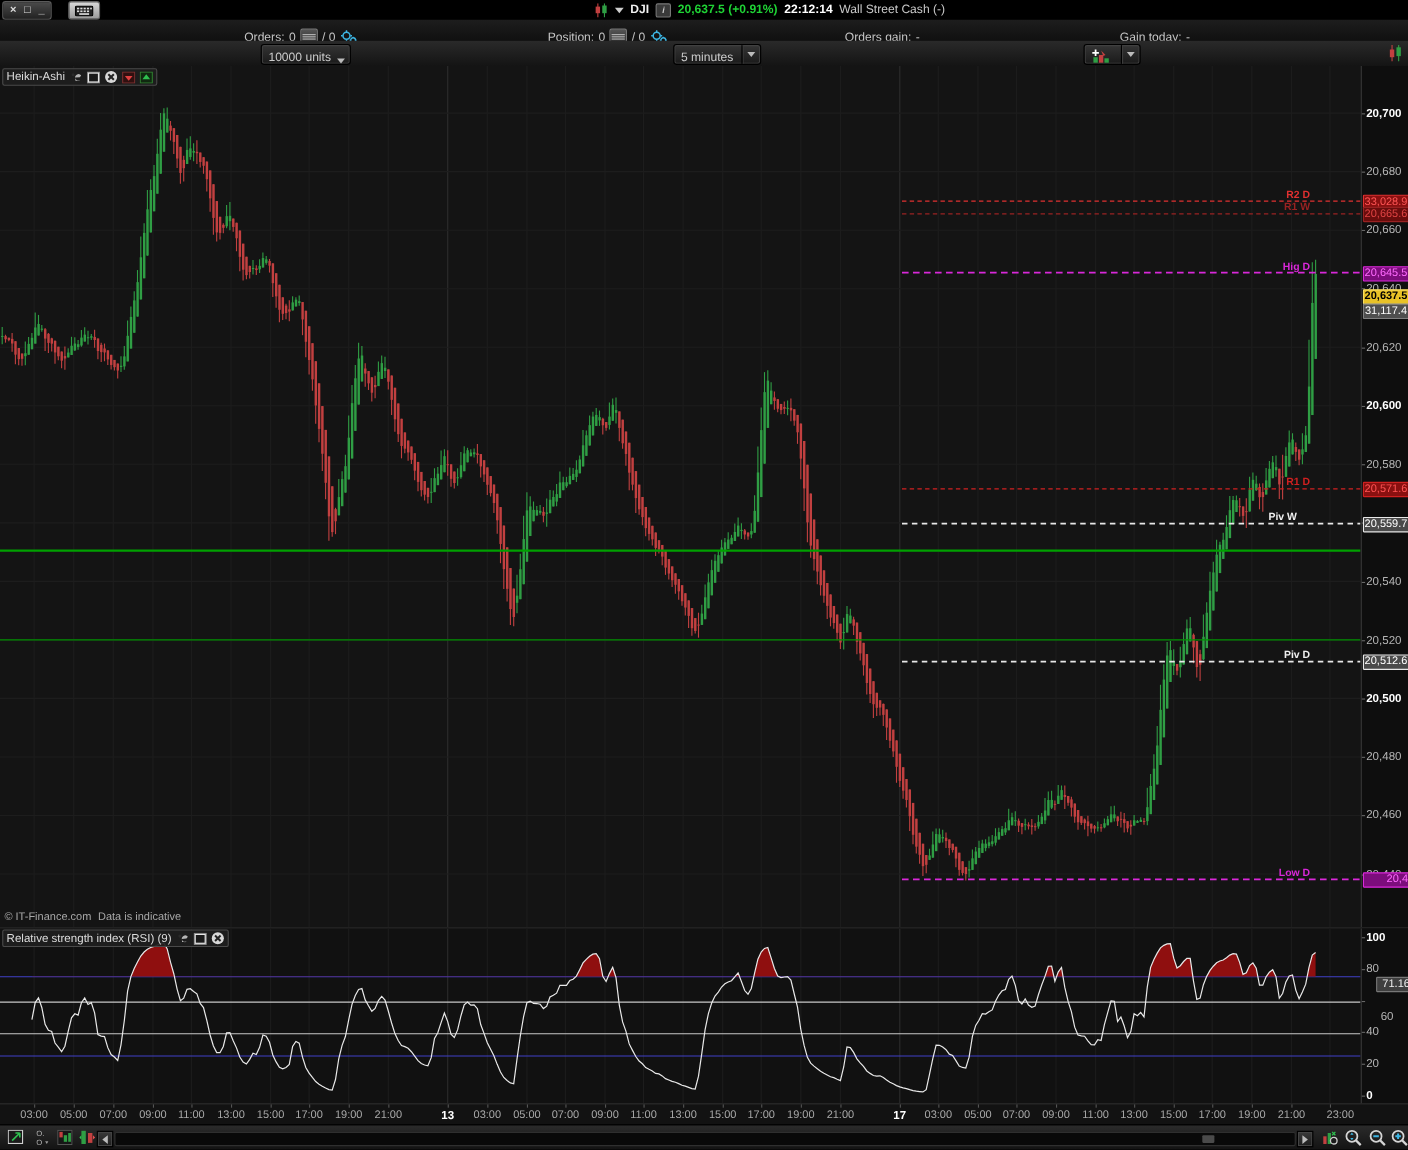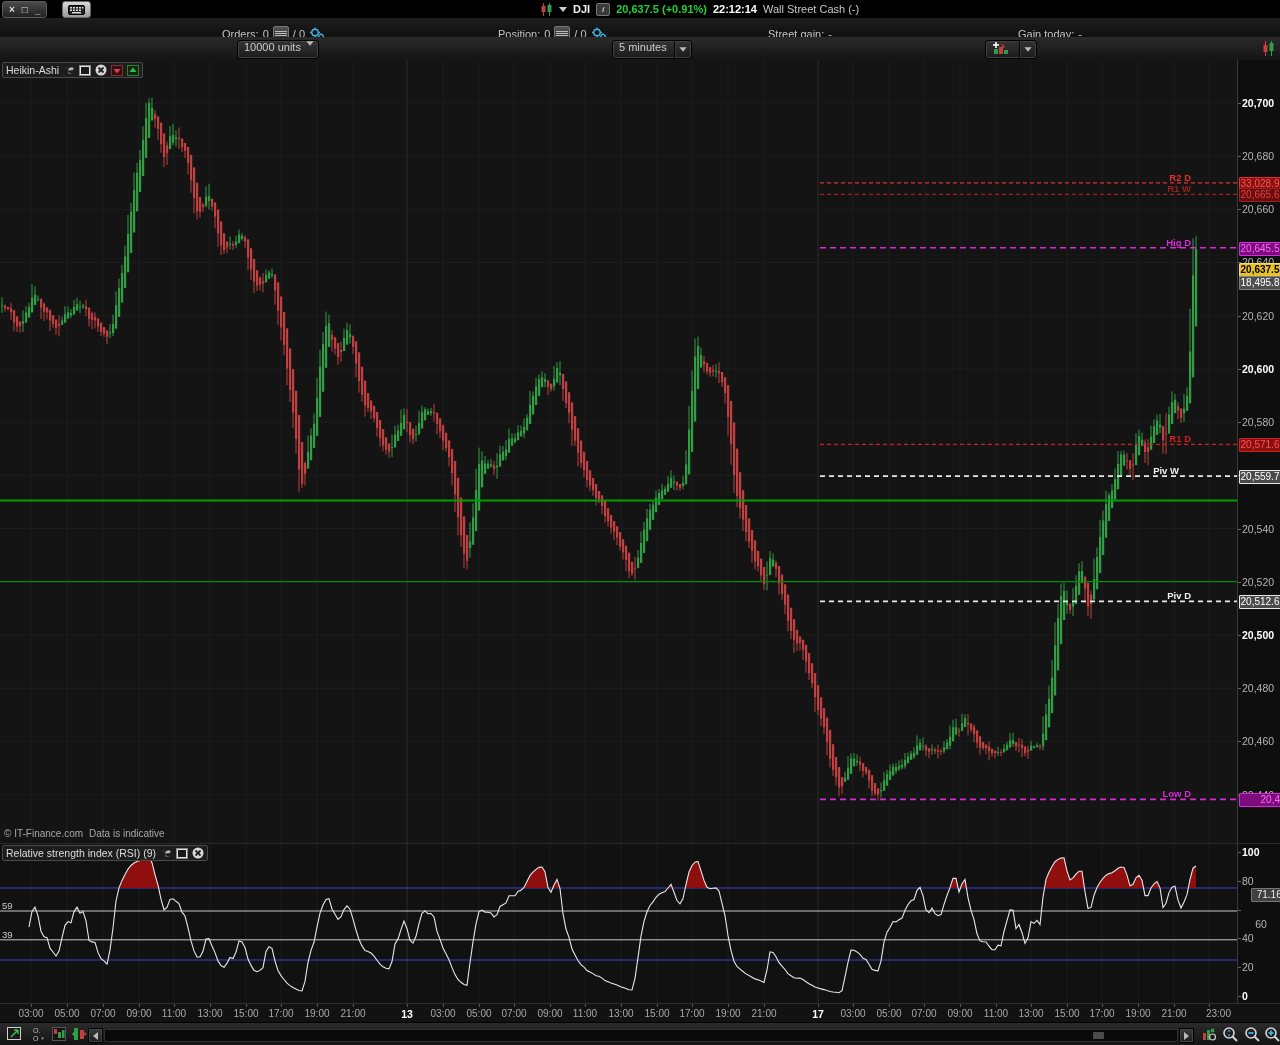--- a/index.html
+++ b/index.html
@@ -26,21 +26,21 @@
   
   .statusbar{position:absolute;left:0;top:18px;width:1280px;height:19px;background:linear-gradient(#1d1d1d,#101010);border-bottom:1px solid #000;}
   .sgroup{position:absolute;top:0;height:31px;display:flex;align-items:center;gap:4px;color:#c5c5c5;}
   .mini-win{width:12px;height:11px;background:linear-gradient(#555,#2a2a2a);border:1px solid #777;border-radius:2px;
             display:flex;flex-direction:column;justify-content:center;gap:1px;padding:1px;}
   .mini-win i{display:block;height:1px;background:#bbb;}
 
   
   .toolbar{position:absolute;left:0;top:37px;width:1280px;height:23px;background:linear-gradient(#2a2a2a,#141414);border-bottom:1px solid #000;}
   .tbtn{position:absolute;top:3px;height:17px;background:linear-gradient(#343434,#1a1a1a);border:1px solid #000;
-        box-shadow:inset 0 0 0 1px #404040;border-radius:3px;color:#ccc;display:flex;align-items:flex-start;
+        box-shadow:inset 0 0 0 1px #404040;border-radius:3px;color:#ccc;display:flex;align-items:flex-end;
         padding:0 4px 0 6px;gap:5px;cursor:pointer;}
   .tbtn .caret{border-top-color:#bbb;transform:scale(.9);}
   .seg{border-left:1px solid #000;box-shadow:inset 1px 0 0 #3c3c3c;align-self:stretch;display:flex;align-items:center;padding-left:4px;margin-left:2px;}
 
   
   .chart-area{position:absolute;left:0;top:60px;width:1280px;height:783px;background:#141414;}
   .rsi-area{position:absolute;left:0;top:843px;width:1280px;height:160px;background:#111;border-top:1px solid #2a2a2a;}
   .axis{position:absolute;left:1237px;top:0;width:43px;height:100%;background:#0e0e0e;border-left:1px solid #3a3a3a;}
   .tick-lab{position:absolute;left:4px;width:38px;color:#b5b5b5;font-size:10.5px;}
   .tick-lab.bold{color:#fff;font-weight:bold;}
@@ -161,21 +161,21 @@
         <circle cx="12" cy="9.5" r="2.2" fill="none" stroke="#3db6e4" stroke-width="1.2"></circle>
         <g stroke="#3db6e4" stroke-width="1">
             <line x1="12" y1="6.3" x2="12" y2="7.3"></line>
             <line x1="12" y1="11.7" x2="12" y2="12.7"></line>
             <line x1="8.8" y1="9.5" x2="9.8" y2="9.5"></line>
             <line x1="14.2" y1="9.5" x2="15.2" y2="9.5"></line>
           </g>
       </svg>
     </div>
     <div class="sgroup" style="left:768px">
-      <span>Street gain:</span>
+      <span>Orders gain:</span>
       <span>-</span>
     </div>
     <div class="sgroup" style="left:1018px">
       <span>Gain today:</span>
       <span>-</span>
     </div>
   </div>
 
   <div class="toolbar">
     <div class="tbtn" style="left:237px">
@@ -1107,21 +1107,21 @@
         <div class="tick-dash" style="top: 43px;"></div>
         <div class="tick-lab bold" style="top: 37px;">20,700</div>
         <div class="badge" style="top: 117px; background: rgb(138, 16, 16); color: rgb(255, 85, 85); border: 1px solid rgb(224, 48, 48);">33,028.9</div>
         <div class="badge" style="top: 128px; background: rgb(106, 13, 13); color: rgb(224, 68, 68); border: 1px solid rgb(153, 34, 34);">20,665.6</div>
         <div class="badge" style="top: 182px; background: rgb(124, 13, 124); color: rgb(255, 107, 255); border: 1px solid rgb(217, 40, 217);">20,645.5</div>
         <div class="badge" style="top: 378px; background: rgb(138, 16, 16); color: rgb(255, 85, 85); border: 1px solid rgb(208, 32, 32);">20,571.6</div>
         <div class="badge" style="top: 410px; background: rgb(74, 74, 74); color: rgb(255, 255, 255); border: 1px solid rgb(232, 232, 232);">20,559.7</div>
         <div class="badge" style="top: 535px; background: rgb(74, 74, 74); color: rgb(255, 255, 255); border: 1px solid rgb(232, 232, 232);">20,512.6</div>
         <div class="badge" style="top: 733px; background: rgb(124, 13, 124); color: rgb(255, 107, 255); border: 1px solid rgb(217, 40, 217); padding-left: 20px;">20,438.2</div>
         <div class="badge" style="top: 203px; background: rgb(232, 194, 39); color: rgb(0, 0, 0); font-weight: bold; border: 1px solid rgb(247, 221, 102);">20,637.5</div>
-        <div class="badge" style="top: 216px; background: rgb(79, 79, 79); color: rgb(255, 255, 255); border: 1px solid rgb(128, 128, 128);">18,495.8</div>
+        <div class="badge" style="top: 216px; background: rgb(79, 79, 79); color: rgb(255, 255, 255); border: 1px solid rgb(128, 128, 128);">31,117.4</div>
       </div>
     <div class="chip" style="top:2px">
       <span>Heikin-Ashi</span>
       <svg width="12" height="11" viewBox="0 0 12 11">
         <path d="M8.5 1 A3 3 0 1 0 10.5 5 L7.5 8 L5.5 6 L8.5 3 Z" fill="#b5b5b5" transform="rotate(40 6 5.5)"></path>
         <circle cx="3.5" cy="3" r="1.4" fill="#2a2a2a"></circle>
       </svg>
       <svg width="12" height="11" viewBox="0 0 12 11">
         <rect x="0.5" y="0.5" width="11" height="10" fill="#e6e6e6" stroke="#888"></rect>
         <rect x="2" y="2" width="8" height="7" fill="#1a1a1a"></rect>
@@ -1199,24 +1199,20 @@
         <div class="tick-lab" style="top: 31px;">80</div>
         <div class="tick-dash" style="top: 66px;"></div>
         <div class="tick-lab" style="top: 74px; text-align: center;">60</div>
         <div class="tick-dash" style="top: 94px;"></div>
         <div class="tick-lab" style="top: 88px;">40</div>
         <div class="tick-dash" style="top: 123px;"></div>
         <div class="tick-lab" style="top: 117px;">20</div>
         <div class="tick-dash" style="top: 152px;"></div>
         <div class="tick-lab bold" style="top: 146px;">0</div>
         <div class="badge" style="top: 44px; background: rgb(63, 63, 63); color: rgb(240, 240, 240); border: 1px solid rgb(119, 119, 119); margin-left: 12px;">71.161</div>
-      </div>
-    <div id="rsi-left" class="abs" style="left:0;top:0;width:60px;height:160px;pointer-events:none">
-        <div class="rsi-left-lab" style="top: 56px;">59</div>
-        <div class="rsi-left-lab" style="top: 85px;">39</div>
       </div>
     <div class="chip" style="top:1px">
       <span>Relative strength index (RSI) (9)</span>
       <svg width="12" height="11" viewBox="0 0 12 11">
         <path d="M8.5 1 A3 3 0 1 0 10.5 5 L7.5 8 L5.5 6 L8.5 3 Z" fill="#b5b5b5" transform="rotate(40 6 5.5)"></path>
         <circle cx="3.5" cy="3" r="1.4" fill="#2a2a2a"></circle>
       </svg>
       <svg width="12" height="11" viewBox="0 0 12 11">
         <rect x="0.5" y="0.5" width="11" height="10" fill="#e6e6e6" stroke="#888"></rect>
         <rect x="2" y="2" width="8" height="7" fill="#1a1a1a"></rect>

